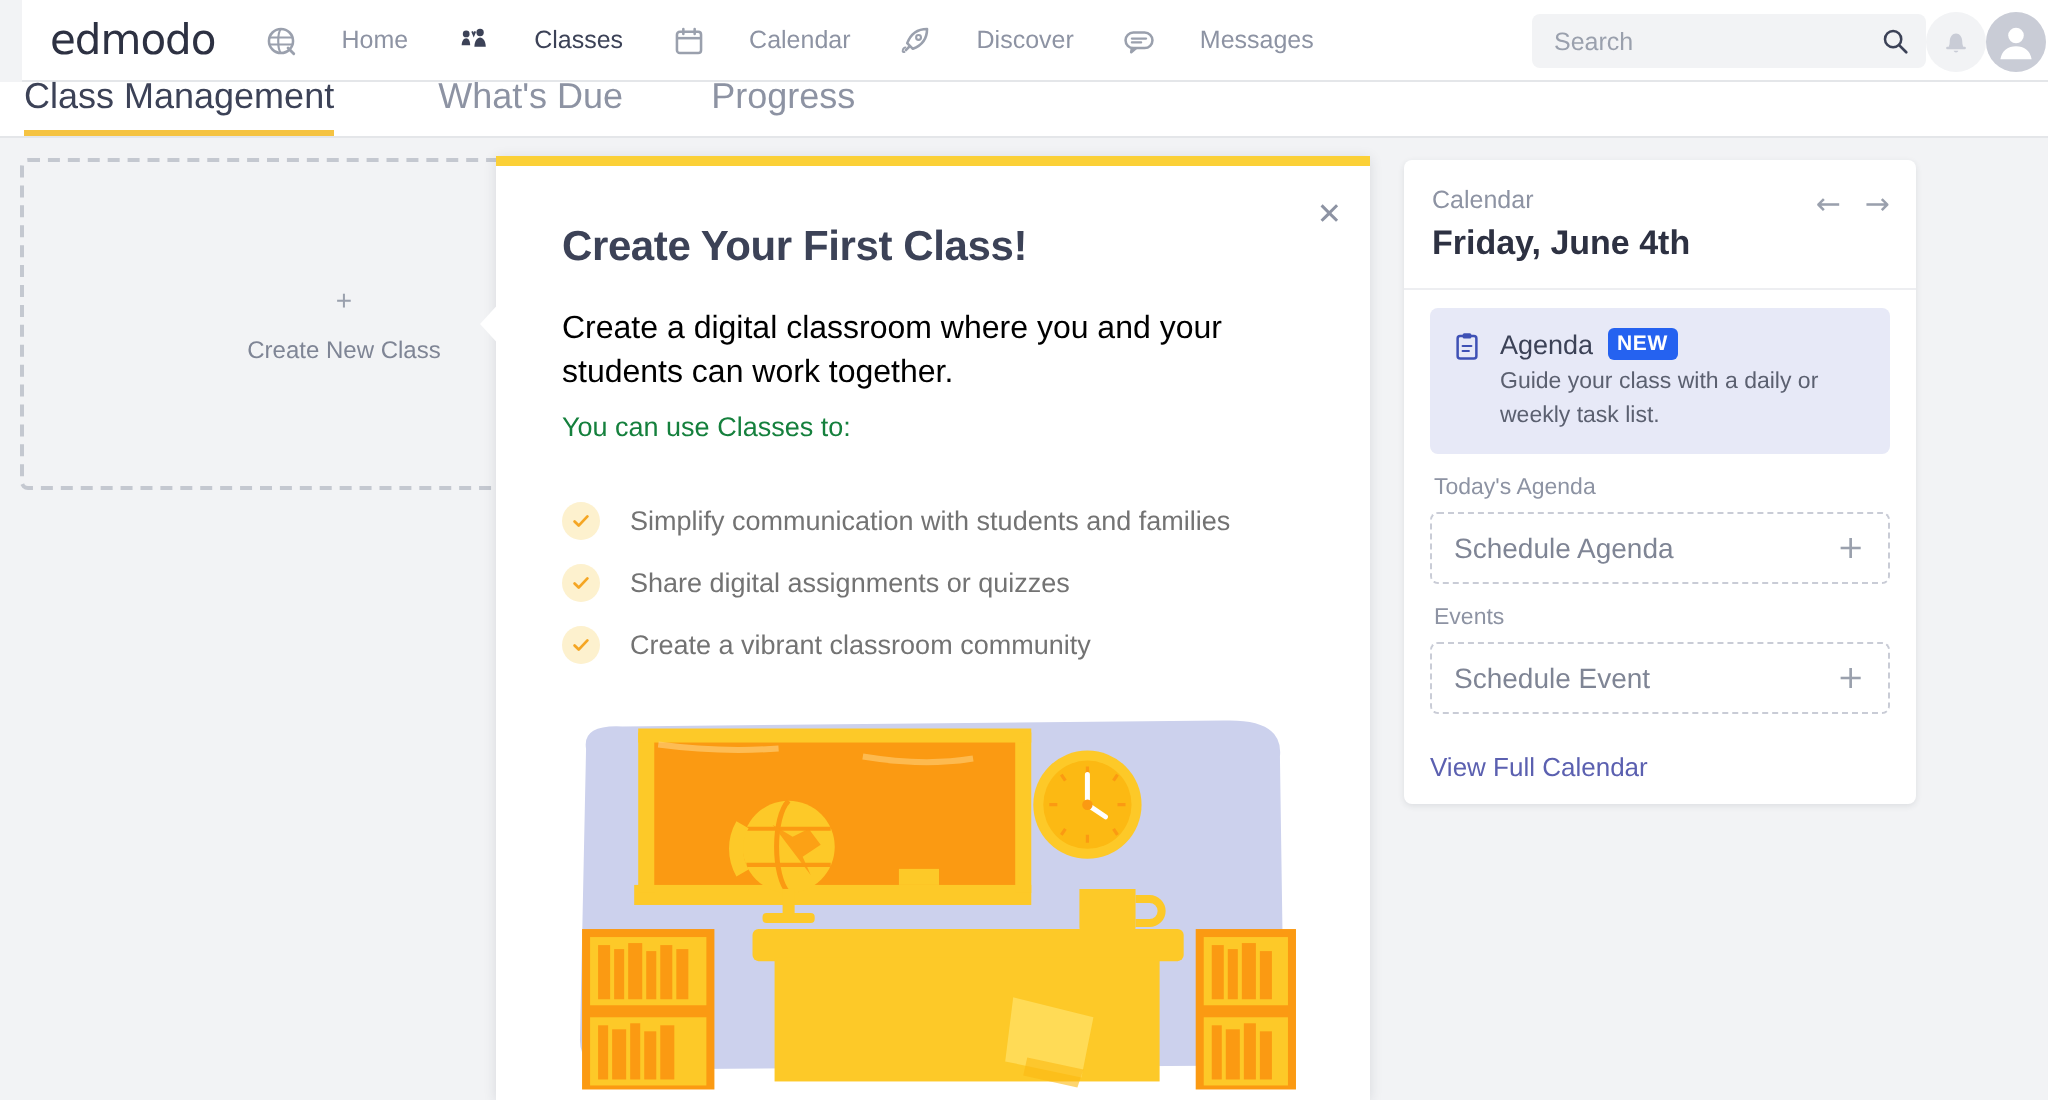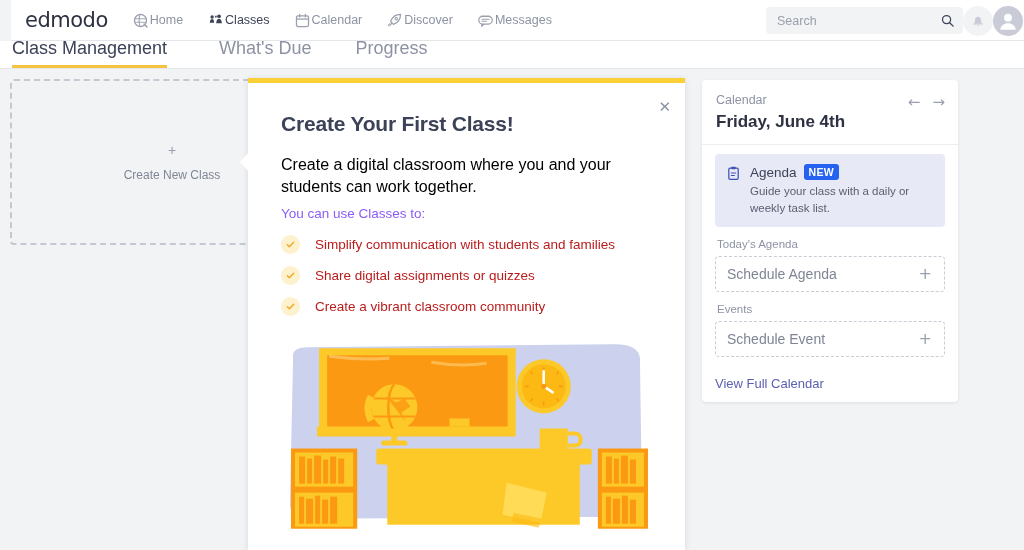--- a/index.html
+++ b/index.html
@@ -17,21 +17,21 @@
     background: #ffffff; border-bottom: 1px solid #e4e6e9;
     display: flex; align-items: center;
   }
   .brand {
     font-family: "DejaVu Sans", sans-serif;
     font-size: 21px; color: #2d3142; letter-spacing: -0.5px;
     margin-left: 14px; margin-right: 24px; font-weight: 400;
   }
   .navitems { display: flex; align-items: center; gap: 24px; }
   .navitem {
-    display: flex; align-items: center; gap: 1px;
+    display: flex; align-items: center; gap: 22px;
     font-size: 12.5px; color: #8d93a3; cursor: pointer;
   }
   .navitem.active { color: #3c4257; }
   .navicon { width: 17px; height: 17px; display: block; flex: none; }
 
   .navright {
     position: absolute; right: 12px; top: 0; height: 41px;
     display: flex; align-items: center; gap: 0;
   }
   .searchbox {
@@ -99,28 +99,28 @@
   }
   .modal-body { padding: 29px 33px 0 33px; }
   .modal-title {
     font-size: 21px; color: #3c4257; font-weight: bold; letter-spacing: -0.2px;
     margin-bottom: 18px;
   }
   .modal-sub {
     font-size: 16px; color: #000000; line-height: 1.4; margin-bottom: 7px;
     max-width: 360px;
   }
-  .modal-lead { font-size: 13.5px; color: #8b5cf6; margin-bottom: 14px; }
+  .modal-lead { font-size: 13.5px; color: #15803d; margin-bottom: 30px; }
   .bullets { display: flex; flex-direction: column; gap: 12px; }
   .bullet { display: flex; align-items: center; gap: 15px; }
   .bullet-check {
     width: 19px; height: 19px; border-radius: 50%; background: #fdf1ce;
     display: flex; align-items: center; justify-content: center; flex: none;
   }
-  .bullet-text { font-size: 13.5px; color: #b91c1c; }
+  .bullet-text { font-size: 13.5px; color: #737373; }
 
   
   .illus { margin-top: 22px; width: 100%; height: 205px; }
 
   
   .calpanel {
     position: absolute; left: 702px; top: 80px; width: 256px; height: 322px;
     background: #ffffff; border-radius: 4px; box-shadow: 0 1px 3px rgba(40,45,60,0.10);
   }
   .cal-head { padding: 13px 14px 12px 14px; border-bottom: 1px solid #edeef1; position: relative; }

